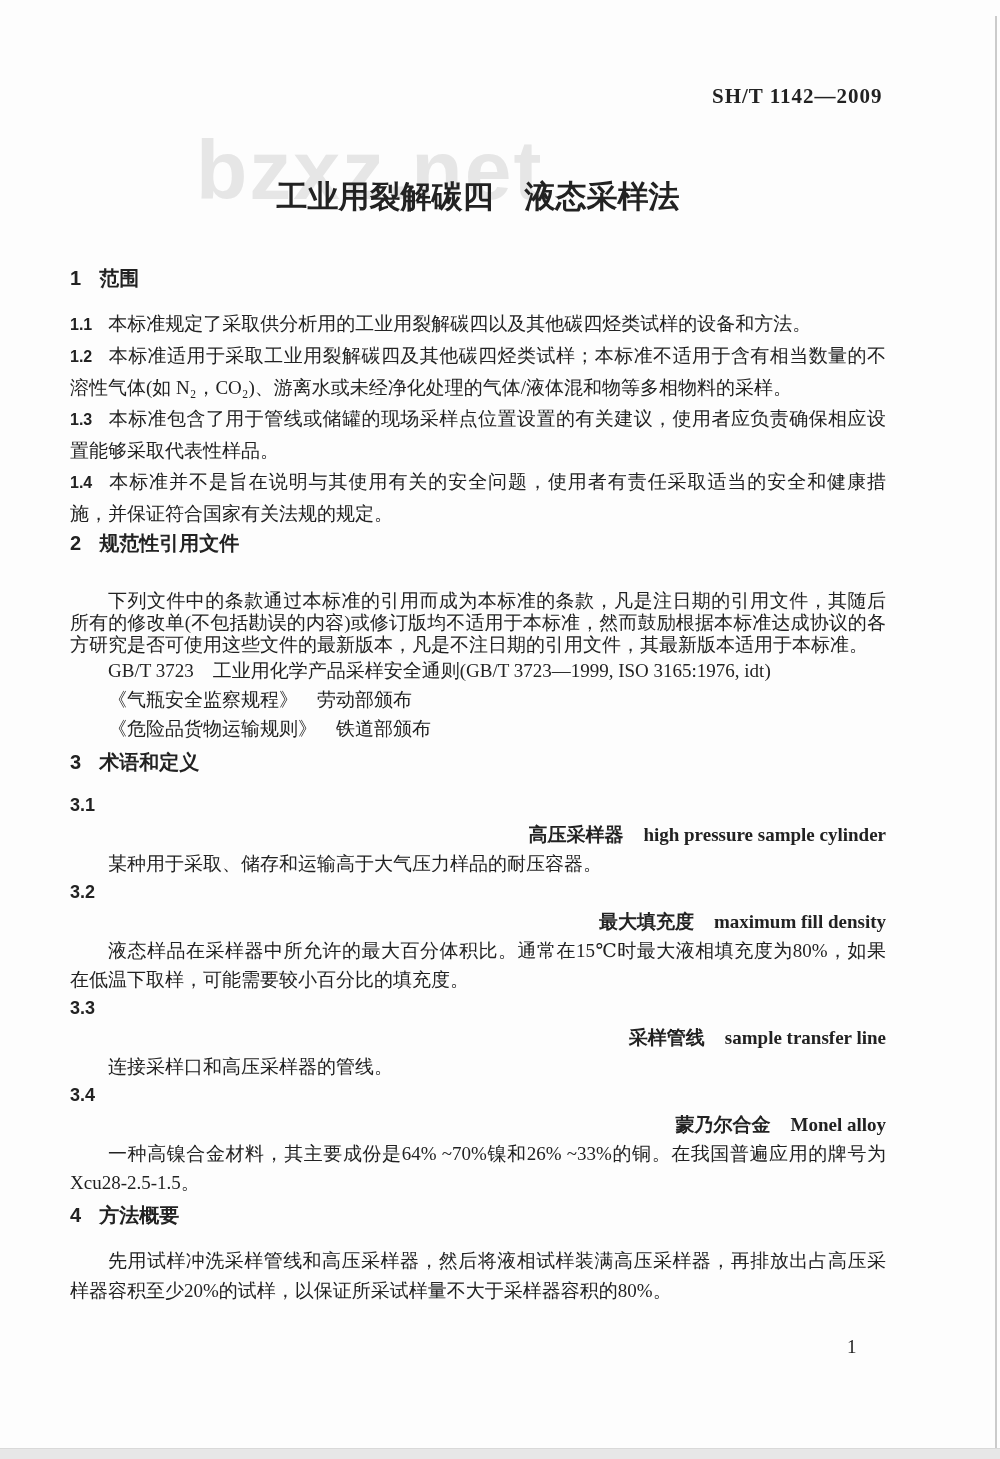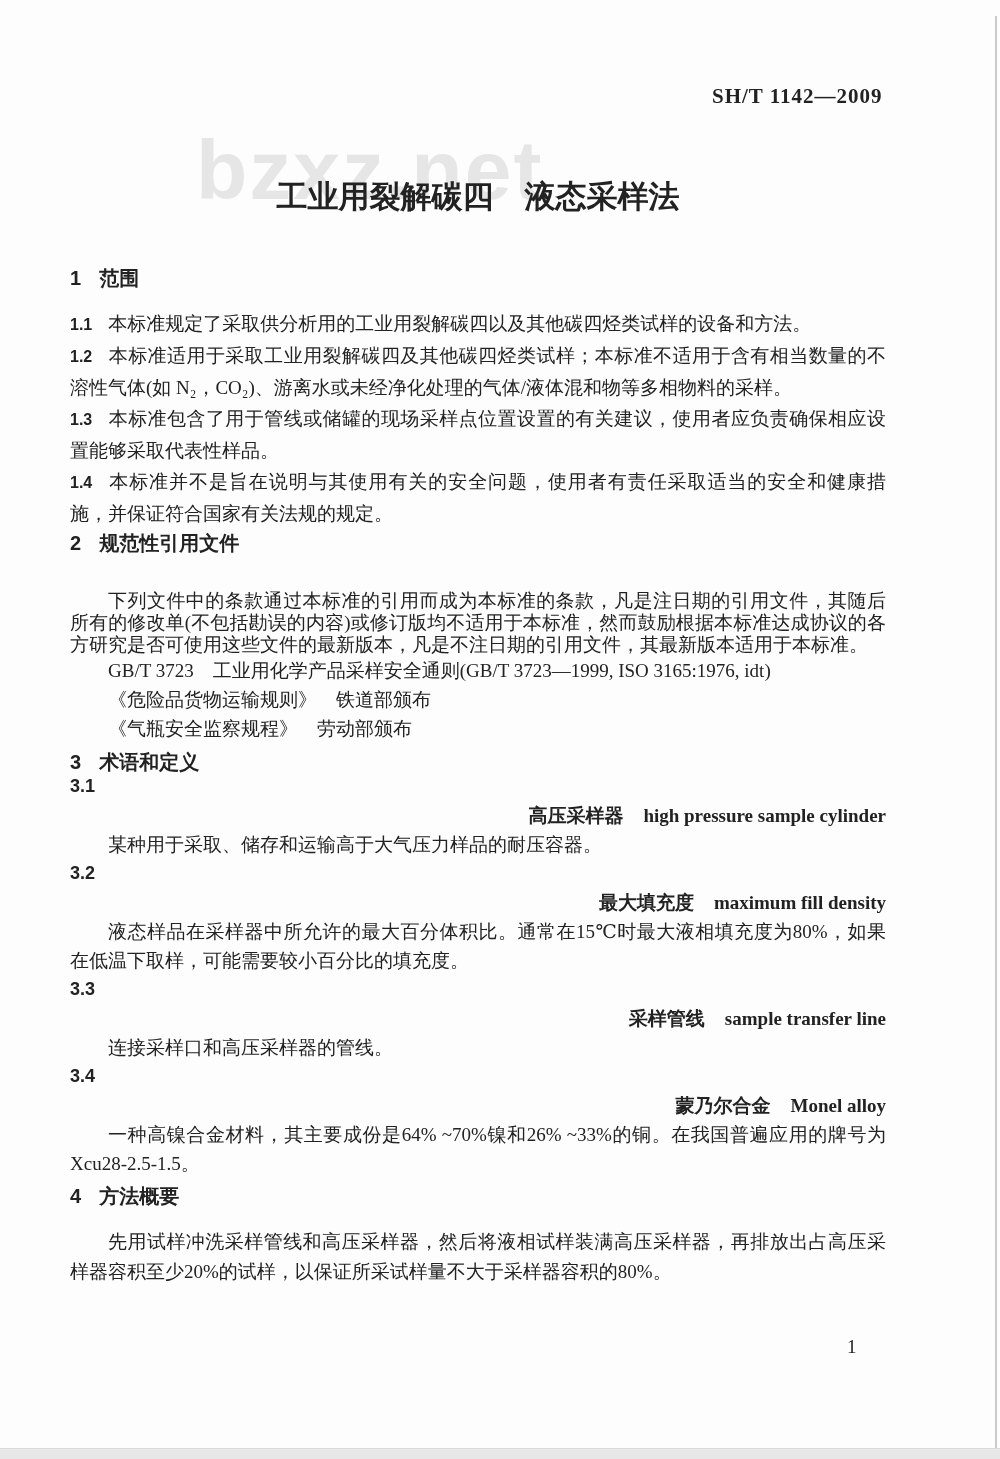--- a/index.html
+++ b/index.html
@@ -101,21 +101,21 @@
     text-indent: 2em;
     text-align: justify;
   }
   .ref-list { margin-top: 0; }
   p.ref-line {
     margin: 0;
     line-height: 29px;
     text-indent: 2em;
   }
   h2.sec3 { margin-top: 9px; }
-  .terms { }
+  .terms { margin-top: 19px; }
   p.term-num {
     margin: 0;
     line-height: 29px;
     font-family: "Liberation Sans", "DejaVu Sans", sans-serif;
     font-weight: bold;
     font-size: 18px;
   }
   p.term-line {
     margin: 0;
     line-height: 29px;
@@ -165,22 +165,22 @@
       <p class="clause"><span class="c-num">1.1</span><span>本标准规定了采取供分析用的工业用裂解碳四以及其他碳四烃类试样的设备和方法。</span></p>
       <p class="clause"><span class="c-num">1.2</span><span>本标准适用于采取工业用裂解碳四及其他碳四烃类试样；本标准不适用于含有相当数量的不溶性气体(如 N₂，CO₂)、游离水或未经净化处理的气体/液体混和物等多相物料的采样。</span></p>
       <p class="clause"><span class="c-num">1.3</span><span>本标准包含了用于管线或储罐的现场采样点位置设置的有关建议，使用者应负责确保相应设置能够采取代表性样品。</span></p>
       <p class="clause"><span class="c-num">1.4</span><span>本标准并不是旨在说明与其使用有关的安全问题，使用者有责任采取适当的安全和健康措施，并保证符合国家有关法规的规定。</span></p>
     </div>
 
     <h2 class="sec2"><span class="h-num">2</span><span>规范性引用文件</span></h2>
     <p class="body-para">下列文件中的条款通过本标准的引用而成为本标准的条款，凡是注日期的引用文件，其随后所有的修改单(不包括勘误的内容)或修订版均不适用于本标准，然而鼓励根据本标准达成协议的各方研究是否可使用这些文件的最新版本，凡是不注日期的引用文件，其最新版本适用于本标准。</p>
     <div class="ref-list">
       <p class="ref-line">GB/T 3723　工业用化学产品采样安全通则(GB/T 3723—1999, ISO 3165:1976, idt)</p>
+      <p class="ref-line">《气瓶安全监察规程》　劳动部颁布</p>
       <p class="ref-line">《危险品货物运输规则》　铁道部颁布</p>
-      <p class="ref-line">《气瓶安全监察规程》　劳动部颁布</p>
     </div>
 
     <h2 class="sec3"><span class="h-num">3</span><span>术语和定义</span></h2>
     <div class="terms">
 
       <p class="term-num">3.1</p>
       <p class="term-line"><span class="term-zh">高压采样器</span><span>high pressure sample cylinder</span></p>
       <p class="term-def">某种用于采取、储存和运输高于大气压力样品的耐压容器。</p>
 
       <p class="term-num">3.2</p>

